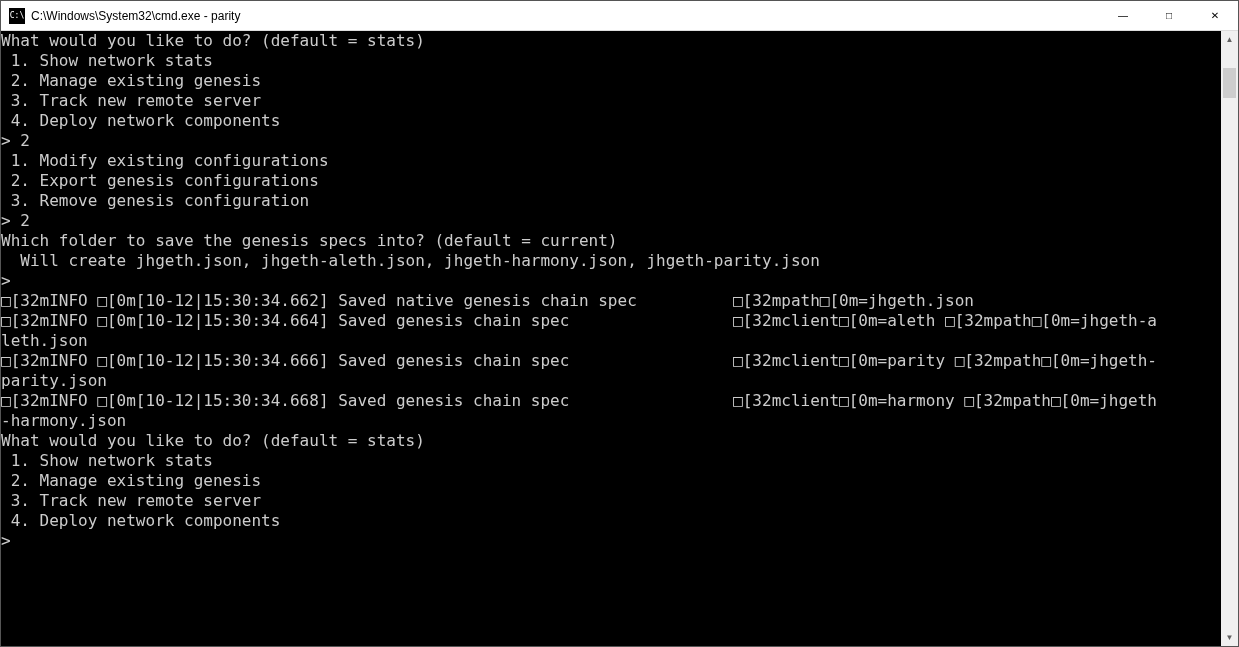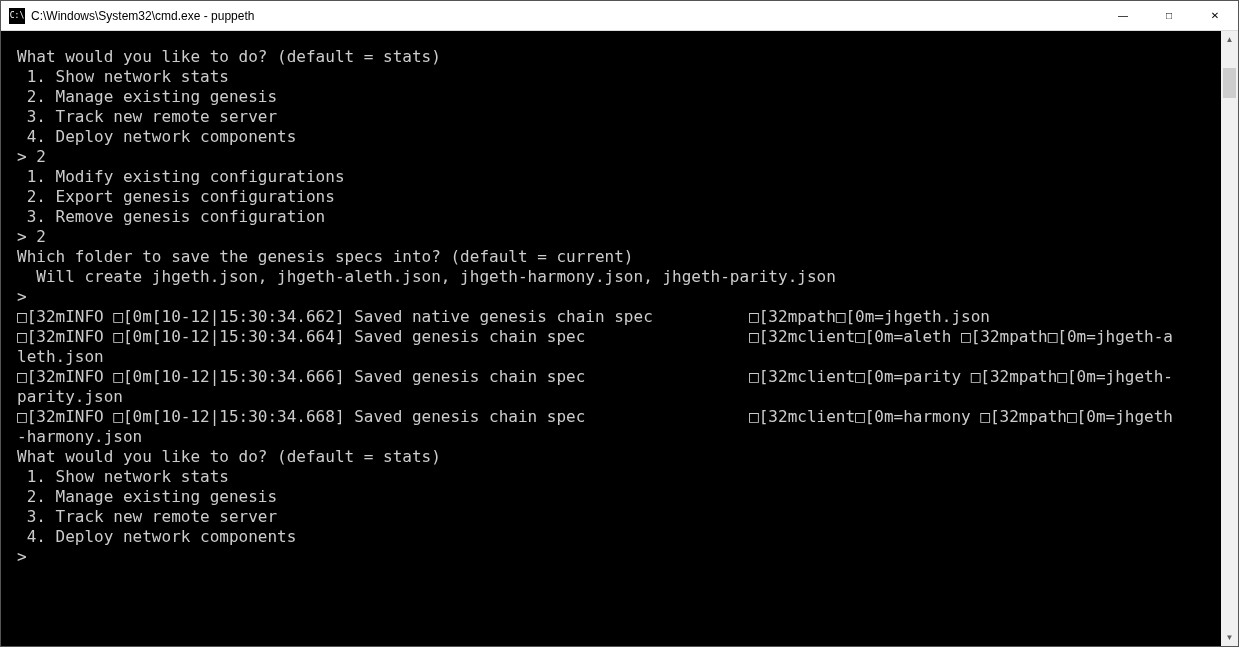--- a/index.html
+++ b/index.html
@@ -55,21 +55,21 @@
       color: #000;
     }
     .client {
       flex: 1;
       background: #000;
       position: relative;
       display: flex;
     }
     .terminal {
       flex: 1;
-      padding: 16px;
+      padding: 0;
       color: #ccc;
       font-family: "NSimSun", "SimSun", "Consolas", monospace;
       font-size: 16px;
       line-height: 20px;
       white-space: pre;
       overflow: hidden;
     }
     .scrollbar {
       width: 17px;
       background: #f0f0f0;
@@ -111,21 +111,21 @@
       z-index: -1;
     }
   </style>
 </head>
 <body>
 
 <div class="window">
 
   <div class="titlebar">
     <span class="icon">C:\</span>
-    <span class="title">C:\Windows\System32\cmd.exe - puppeth</span>
+    <span class="title">C:\Windows\System32\cmd.exe - parity</span>
     <span class="spacer"></span>
     <div class="win-controls">
       <div class="win-btn">—</div>
       <div class="win-btn">□</div>
       <div class="win-btn close">✕</div>
     </div>
   </div>
 
   <div class="client">
     <div class="terminal"><div></div><div>What would you like to do? (default = stats)</div><div> 1. Show network stats</div><div> 2. Manage existing genesis</div><div> 3. Track new remote server</div><div> 4. Deploy network components</div><div>&gt; 2</div><div></div><div> 1. Modify existing configurations</div><div> 2. Export genesis configurations</div><div> 3. Remove genesis configuration</div><div>&gt; 2</div><div></div><div>Which folder to save the genesis specs into? (default = current)</div><div>  Will create jhgeth.json, jhgeth-aleth.json, jhgeth-harmony.json, jhgeth-parity.json</div><div>&gt;</div><div>□[32mINFO □[0m[10-12|15:30:34.662] Saved native genesis chain spec          □[32mpath□[0m=jhgeth.json</div><div>□[32mINFO □[0m[10-12|15:30:34.664] Saved genesis chain spec                 □[32mclient□[0m=aleth □[32mpath□[0m=jhgeth-a</div><div>leth.json</div><div>□[32mINFO □[0m[10-12|15:30:34.666] Saved genesis chain spec                 □[32mclient□[0m=parity □[32mpath□[0m=jhgeth-</div><div>parity.json</div><div>□[32mINFO □[0m[10-12|15:30:34.668] Saved genesis chain spec                 □[32mclient□[0m=harmony □[32mpath□[0m=jhgeth</div><div>-harmony.json</div><div></div><div>What would you like to do? (default = stats)</div><div> 1. Show network stats</div><div> 2. Manage existing genesis</div><div> 3. Track new remote server</div><div> 4. Deploy network components</div><div>&gt;</div></div>

